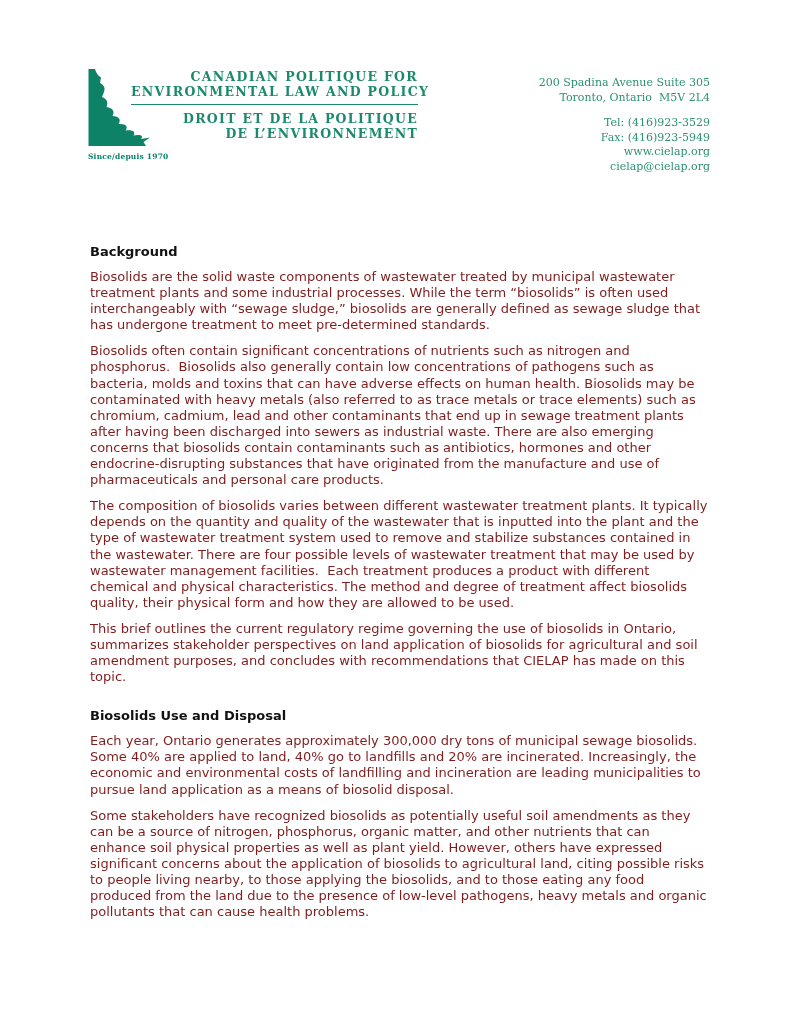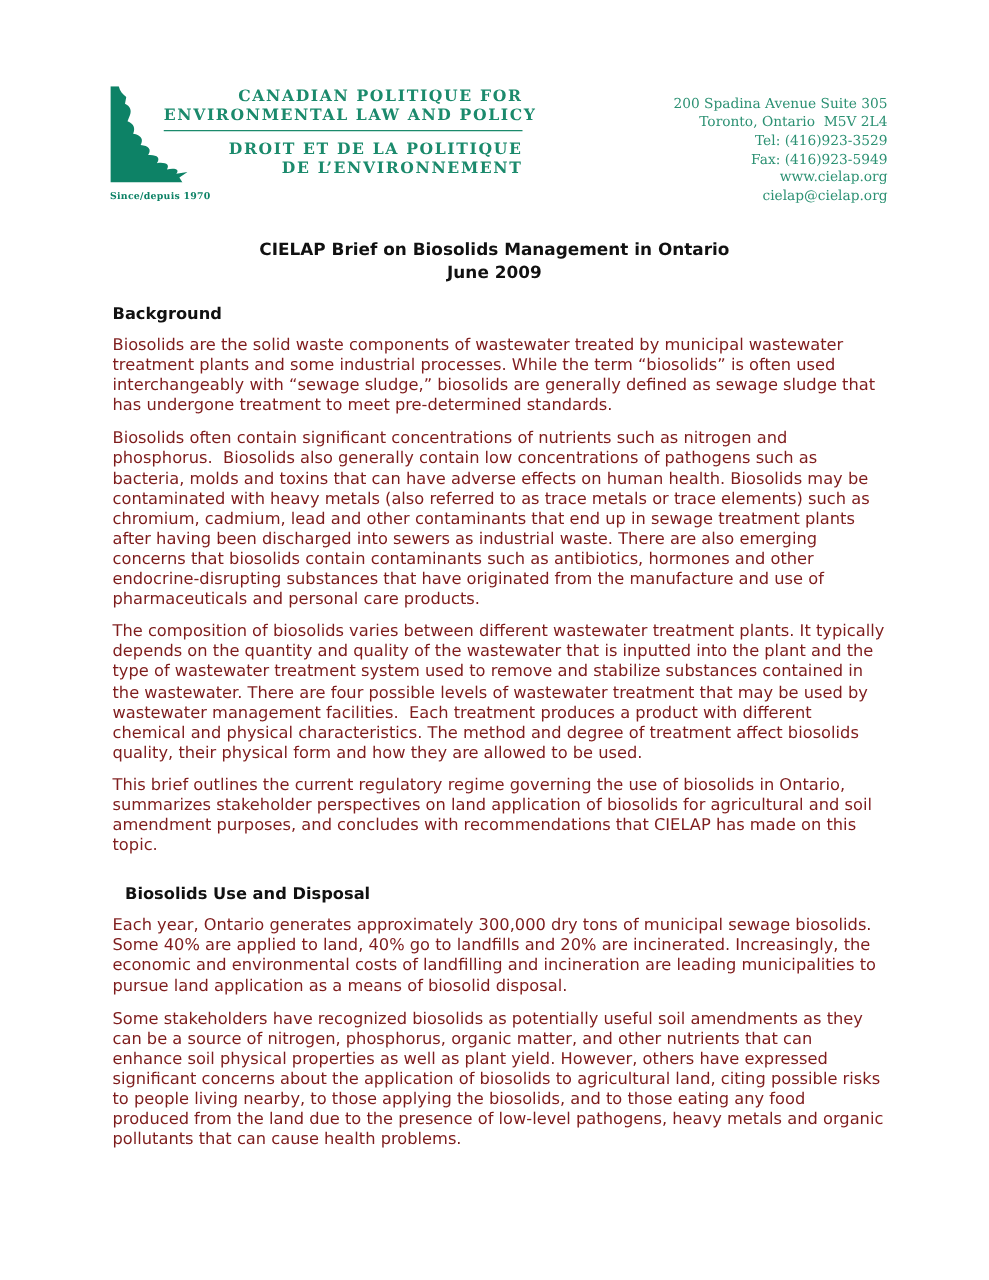--- a/index.html
+++ b/index.html
@@ -59,21 +59,21 @@
     position: absolute;
     right: 81px;
     top: 76px;
     text-align: right;
     font-family: "DejaVu Serif", serif;
     font-size: 11px;
     line-height: 14.5px;
     color: #2c9173;
   }
   .contact .contact-line { white-space: pre-wrap; }
-  .contact .gap-above { margin-top: 1px; }
+  .contact .gap-above { margin-top: 11px; }
 
   
   .doc-title {
     position: absolute;
     top: 191px;
     left: 0;
     width: 100%;
     text-align: center;
     font-weight: bold;
     font-size: 13.5px;
@@ -89,21 +89,20 @@
     width: 618px;
   }
   .section-heading {
     margin: 0 0 10px 0;
     font-size: 13px;
     font-weight: bold;
     color: #111111;
   }
   .section-heading.spaced {
     margin-top: 23px;
-    margin-left: 10px;
   }
   .para {
     margin: 0 0 10px 0;
     font-size: 13px;
     line-height: 16.1px;
     color: #7f1d1d;
     white-space: pre-wrap;
   }
 
   
@@ -149,24 +148,20 @@
       <div class="contact-line">200 Spadina Avenue Suite 305</div>
       <div class="contact-line">Toronto, Ontario  M5V 2L4</div>
       <div class="contact-line gap-above">Tel: (416)923-3529</div>
       <div class="contact-line">Fax: (416)923-5949</div>
       <div class="contact-line">www.cielap.org</div>
       <div class="contact-line">cielap@cielap.org</div>
     </div>
 
   </header>
 
-  <div class="doc-title">
-    <div>CIELAP Brief on Biosolids Management in Ontario</div>
-    <div>June 2009</div>
-  </div>
 
   <main class="body-text">
 
     <h2 class="section-heading">Background</h2>
     <p class="para">Biosolids are the solid waste components of wastewater treated by municipal wastewater treatment plants and some industrial processes. While the term “biosolids” is often used interchangeably with “sewage sludge,” biosolids are generally defined as sewage sludge that has undergone treatment to meet pre-determined standards.</p>
     <p class="para">Biosolids often contain significant concentrations of nutrients such as nitrogen and phosphorus.  Biosolids also generally contain low concentrations of pathogens such as bacteria, molds and toxins that can have adverse effects on human health. Biosolids may be contaminated with heavy metals (also referred to as trace metals or trace elements) such as chromium, cadmium, lead and other contaminants that end up in sewage treatment plants after having been discharged into sewers as industrial waste. There are also emerging concerns that biosolids contain contaminants such as antibiotics, hormones and other endocrine-disrupting substances that have originated from the manufacture and use of pharmaceuticals and personal care products.</p>
     <p class="para">The composition of biosolids varies between different wastewater treatment plants. It typically depends on the quantity and quality of the wastewater that is inputted into the plant and the type of wastewater treatment system used to remove and stabilize substances contained in the wastewater. There are four possible levels of wastewater treatment that may be used by wastewater management facilities.  Each treatment produces a product with different chemical and physical characteristics. The method and degree of treatment affect biosolids quality, their physical form and how they are allowed to be used.</p>
     <p class="para">This brief outlines the current regulatory regime governing the use of biosolids in Ontario, summarizes stakeholder perspectives on land application of biosolids for agricultural and soil amendment purposes, and concludes with recommendations that CIELAP has made on this topic.</p>
 
     <h2 class="section-heading spaced">Biosolids Use and Disposal</h2>

